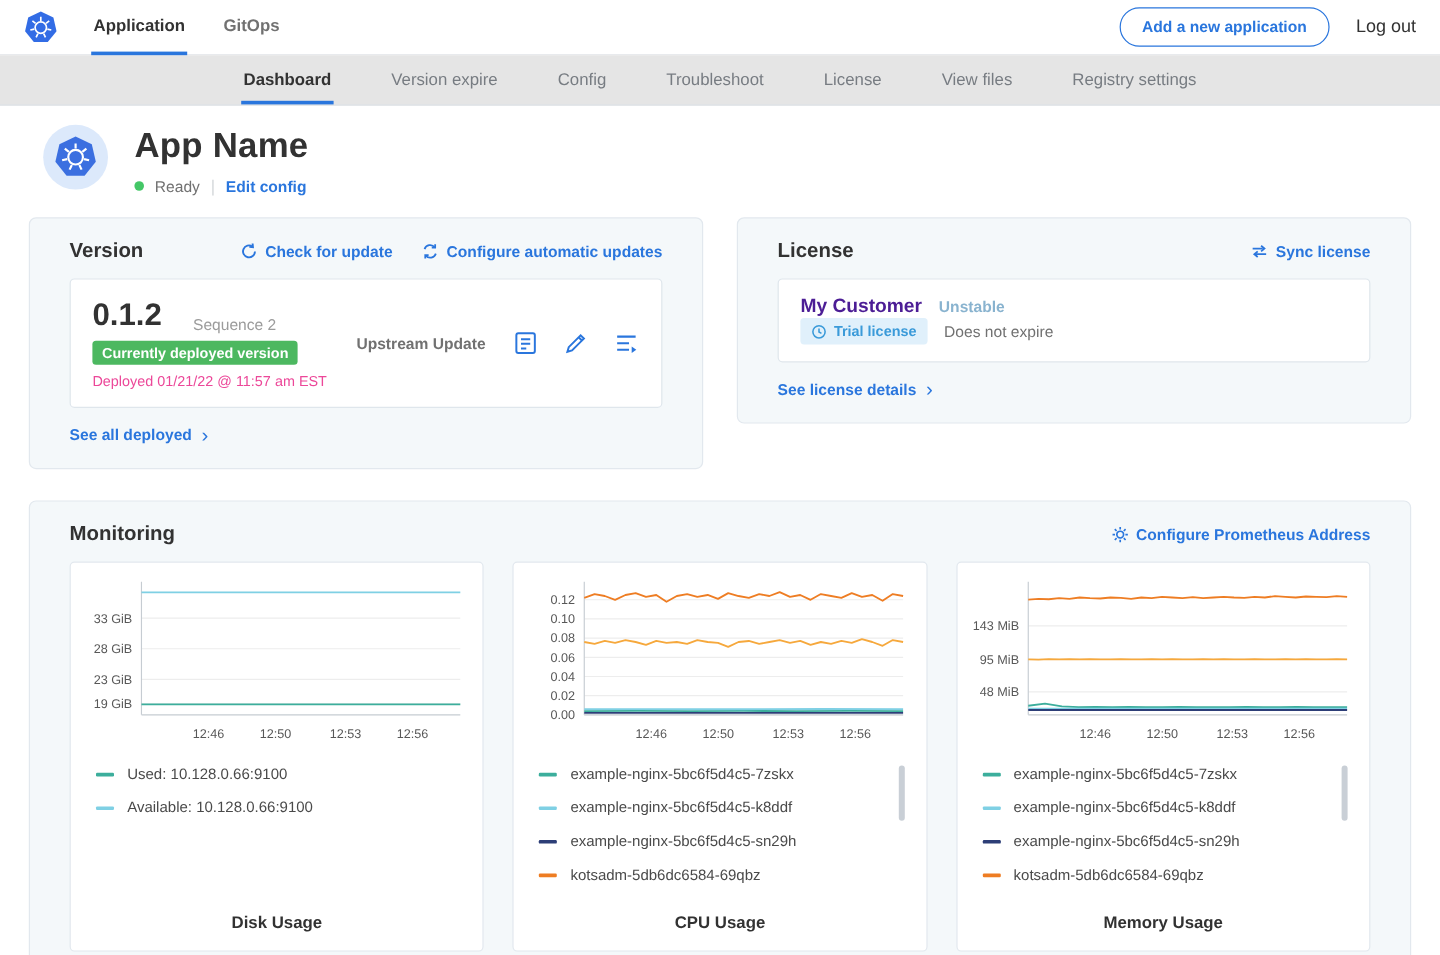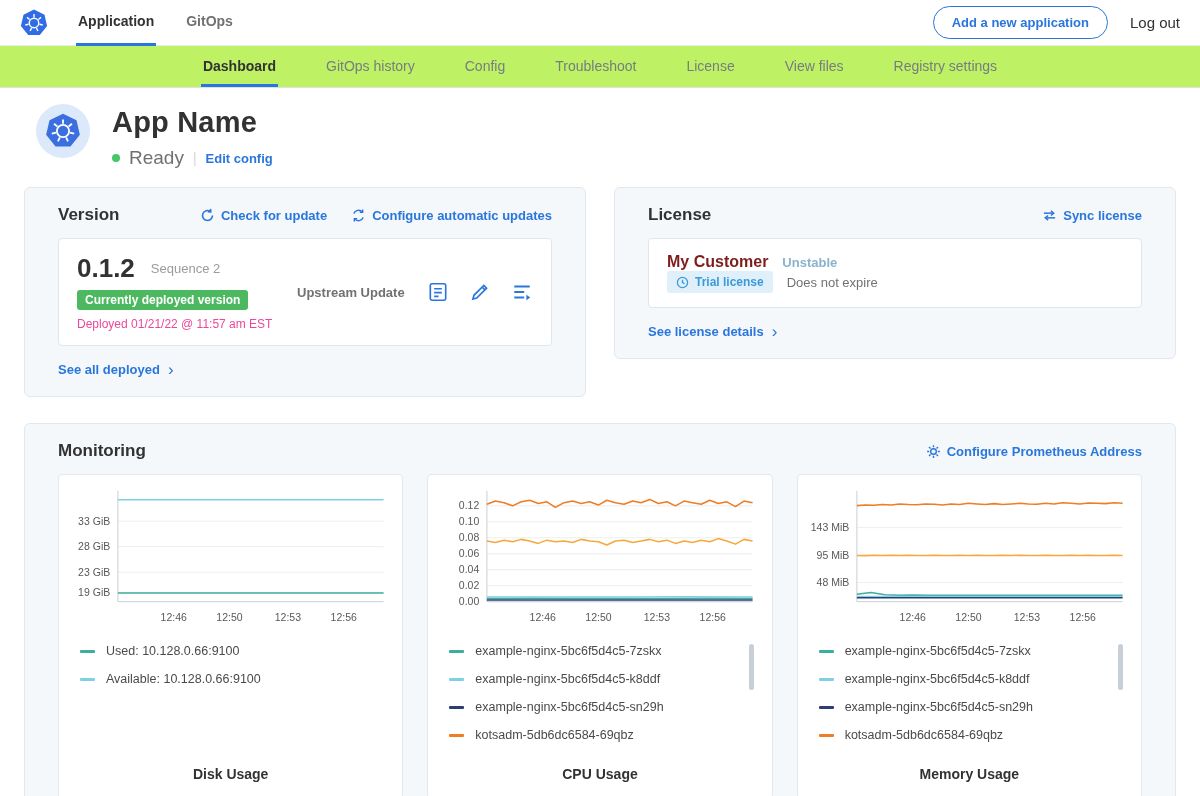--- a/index.html
+++ b/index.html
@@ -26,40 +26,40 @@
   .nav-right { display: flex; align-items: center; gap: 22px; }
   .btn-outline {
     border: 1px solid #2a76dd; color: #2a76dd; background: #fff; font-weight: 700;
     font-size: 13px; padding: 8px 18px; border-radius: 20px; cursor: pointer;
     font-family: "Liberation Sans", sans-serif;
   }
   .logout { font-size: 15px; color: #323232; cursor: pointer; }
 
   
   .subnav {
-    background: #bef264; border-bottom: 1px solid #dde1e6;
+    background: #e5e5e5; border-bottom: 1px solid #dde1e6;
     display: flex; justify-content: center; gap: 46px;
   }
   .subnav-item {
     padding: 12px 2px 10px; font-size: 14px; color: #777c82;
     border-bottom: 3px solid transparent; cursor: pointer;
   }
   .subnav-item.active { color: #323232; font-weight: 700; border-bottom-color: #2a76dd; }
 
   
   .app-header { display: flex; gap: 22px; padding: 16px 12px 6px; align-items: flex-start; }
   .app-logo-circle {
     width: 54px; height: 54px; border-radius: 50%; background: #dce9fb;
     display: flex; align-items: center; justify-content: center; flex: none;
   }
   .app-logo-circle svg { width: 36px; height: 36px; }
   .app-title { font-size: 29px; font-weight: 700; letter-spacing: .2px; margin: 2px 0 8px; }
   .status-row { display: flex; align-items: center; gap: 9px; }
   .dot { width: 8px; height: 8px; border-radius: 50%; background: #44c767; }
-  .status-text { font-size: 19px; color: #717171; }
+  .status-text { font-size: 13px; color: #717171; }
   .pipe { color: #d4d7da; font-size: 14px; }
   .link {
     color: #2a76dd; font-weight: 700; font-size: 13px; display: inline-flex;
     align-items: center; gap: 6px; cursor: pointer; text-decoration: none;
   }
   .link svg { width: 15px; height: 15px; }
   .chev { font-size: 17px; line-height: 1; font-weight: 400; margin-left: 2px; }
 
   
   .cards-row { display: flex; gap: 28px; margin-top: 12px; align-items: flex-start; }
@@ -68,37 +68,37 @@
     padding: 17px 33px 18px; flex: 1;
   }
   .panel-head { display: flex; justify-content: space-between; align-items: center; margin-bottom: 13px; }
   .panel-title { font-size: 17px; font-weight: 700; color: #323232; }
   .head-links { display: flex; gap: 24px; }
   .white-box { background: #fff; border: 1px solid #dfe6ec; border-radius: 4px; padding: 14px 18px; }
 
   
   .version-box { display: flex; align-items: center; gap: 12px; }
   .v-left { min-width: 208px; }
-  .v-num-row { display: flex; align-items: center; gap: 16px; }
+  .v-num-row { display: flex; align-items: flex-end; gap: 26px; }
   .v-num { font-size: 26px; font-weight: 700; }
   .v-seq { font-size: 13px; color: #9b9b9b; }
   .badge-green {
     display: inline-block; background: #4cb860; color: #fff; font-size: 12px; font-weight: 700;
     padding: 3px 8px; border-radius: 3px; margin: 6px 0 7px;
   }
   .v-deployed { font-size: 12px; color: #ec4899; }
   .v-upstream { flex: 1; font-size: 13px; color: #717171; font-weight: 600; }
   .v-icons { display: flex; gap: 20px; align-items: center; }
   .icon-btn { background: none; border: none; cursor: pointer; padding: 0; display: flex; }
   .icon-btn svg { width: 22px; height: 22px; }
   .panel-foot { margin-top: 14px; }
 
   
   .lic-row1 { display: flex; align-items: baseline; gap: 14px; }
-  .lic-customer { font-size: 16px; font-weight: 700; color: #7f1d1d; }
+  .lic-customer { font-size: 16px; font-weight: 700; color: #4c1d95; }
   .lic-channel { font-size: 13px; font-weight: 600; color: #89b3cf; }
   .lic-row2 { display: flex; align-items: center; gap: 14px; }
   .badge-blue {
     display: inline-flex; align-items: center; gap: 6px; background: #e0f0fb; color: #3a9ad9;
     font-size: 12px; font-weight: 700; padding: 4px 9px; border-radius: 3px;
   }
   .badge-blue svg { width: 13px; height: 13px; }
   .lic-expire { font-size: 13px; color: #717171; }
 
   
@@ -136,21 +136,21 @@
     <div class="nav-tab">GitOps</div>
   </div>
   <div class="nav-right">
     <button class="btn-outline">Add a new application</button>
     <span class="logout">Log out</span>
   </div>
 </header>
 
 <nav class="subnav">
   <div class="subnav-item active">Dashboard</div>
-  <div class="subnav-item">GitOps history</div>
+  <div class="subnav-item">Version expire</div>
   <div class="subnav-item">Config</div>
   <div class="subnav-item">Troubleshoot</div>
   <div class="subnav-item">License</div>
   <div class="subnav-item">View files</div>
   <div class="subnav-item">Registry settings</div>
 </nav>
 
 <div class="container">
 
   <section class="app-header">

